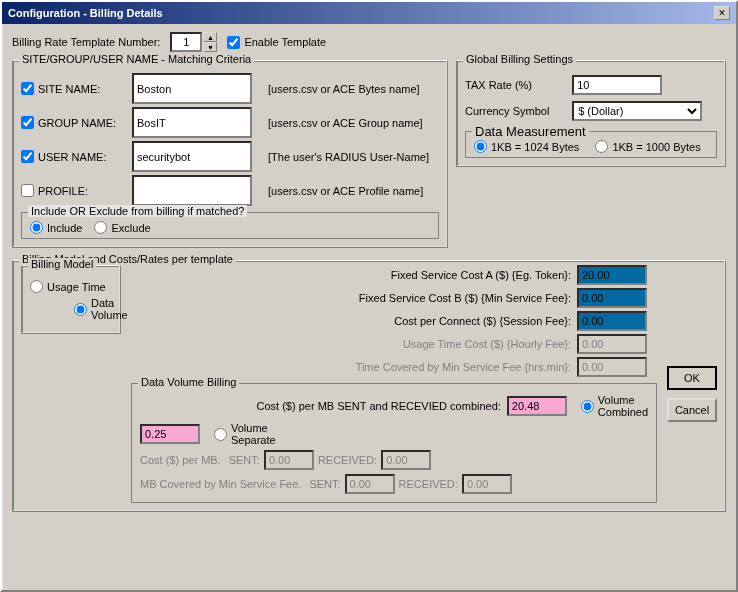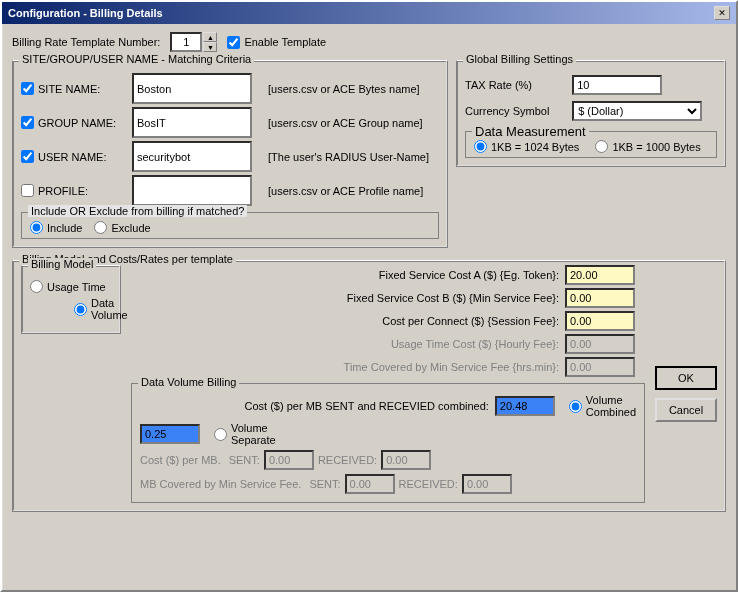--- a/index.html
+++ b/index.html
@@ -256,21 +256,21 @@
       color: #000;
       white-space: nowrap;
     }
     .costs-grid .cost-label.disabled {
       color: #808080;
     }
     .costs-grid input[type="text"] {
       width: 70px;
       height: 20px;
       border: 2px inset #808080;
-      background: #fef9c3;
+      background: #0369a1;
       font-size: 11px;
       padding: 1px 3px;
     }
     .costs-grid input[type="text"].disabled {
       background: #d4d0c8;
       color: #808080;
     }
     
     .data-volume-box {
       margin-top: 6px;
@@ -294,21 +294,21 @@
     }
     .dv-label {
       text-align: right;
       flex: 1;
       white-space: nowrap;
     }
     .dv-input {
       width: 60px;
       height: 20px;
       border: 2px inset #808080;
-      background: #3b82f6;
+      background: #f9a8d4;
       font-size: 11px;
       padding: 1px 3px;
     }
     .dv-radio-group {
       display: flex;
       flex-direction: column;
       align-items: flex-start;
       margin-left: 4px;
     }
     .dv-disabled-row {
@@ -329,21 +329,21 @@
     }
     .ok-cancel-col {
       display: flex;
       flex-direction: column;
       align-items: center;
       gap: 8px;
       justify-content: center;
       padding-top: 20px;
     }
     .win-btn {
-      width: 62px;
+      width: 50px;
       height: 24px;
       background: #d4d0c8;
       border: 2px solid;
       border-top-color: #dfdfdf;
       border-left-color: #dfdfdf;
       border-right-color: #808080;
       border-bottom-color: #808080;
       font-size: 11px;
       cursor: pointer;
       font-family: inherit;

